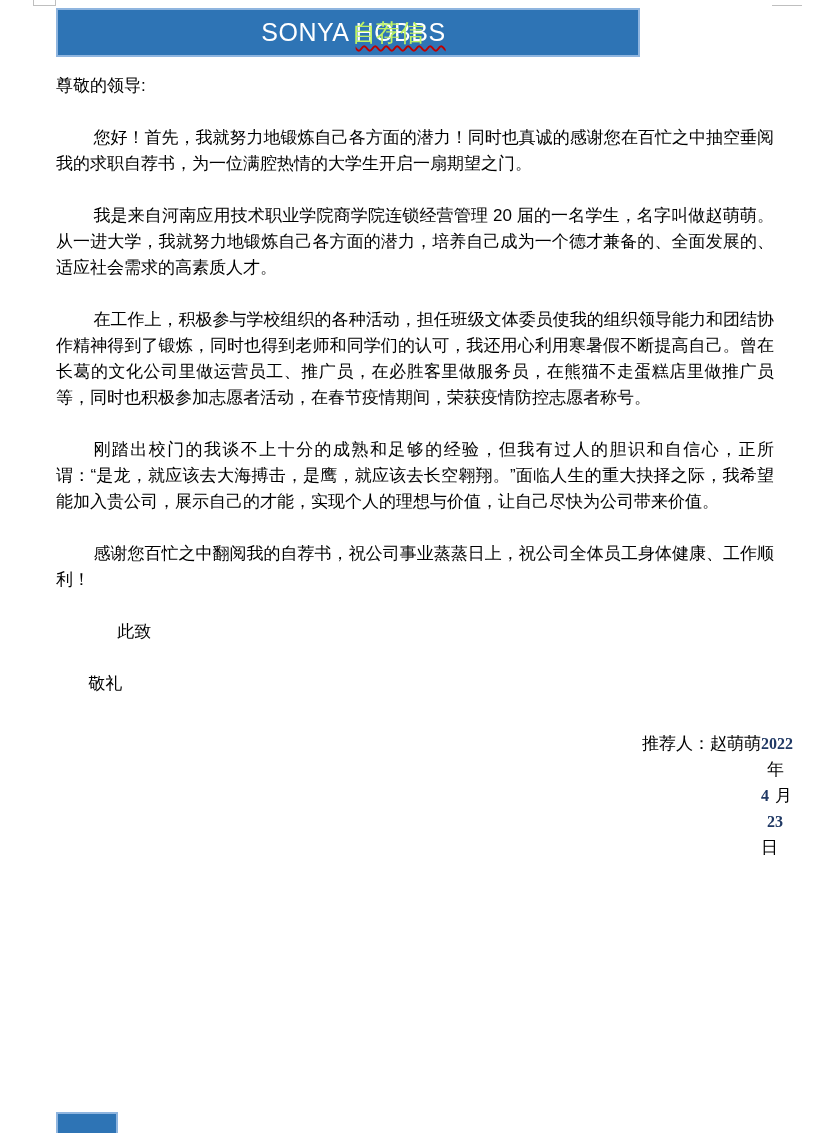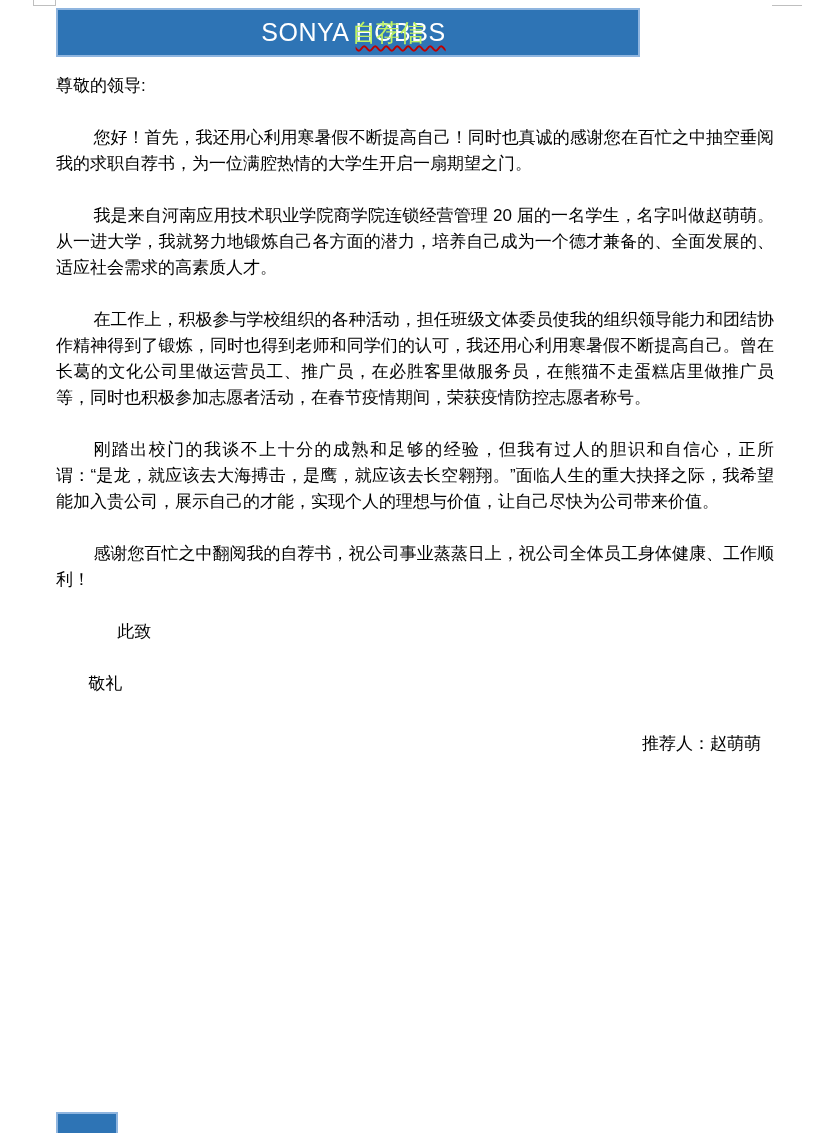--- a/index.html
+++ b/index.html
@@ -127,27 +127,28 @@
 <div class="edge-tab"></div>
 <div class="edge-tick"></div>
 
 <div class="banner">
   <div class="brand"><span>SONYA </span><span class="misspelled">HOBBS</span></div>
   <div class="doc-title">自荐信</div>
 </div>
 
 <div class="letter">
   <p class="salutation">尊敬的领导:</p>
-  <p class="para para-1">您好！首先，我还用心利用寒暑假不断提高自己！同时也真诚的感谢您在百忙之中抽空垂阅我的求职自荐书，为一位满腔热情的大学生开启一扇期望之门。</p>
+  <p class="para para-1">您好！首先，我就努力地锻炼自己各方面的潜力！同时也真诚的感谢您在百忙之中抽空垂阅我的求职自荐书，为一位满腔热情的大学生开启一扇期望之门。</p>
   <p class="para para-2">我是来自河南应用技术职业学院商学院连锁经营管理 20 届的一名学生，名字叫做赵萌萌。从一进大学，我就努力地锻炼自己各方面的潜力，培养自己成为一个德才兼备的、全面发展的、适应社会需求的高素质人才。</p>
   <p class="para para-5">在工作上，积极参与学校组织的各种活动，担任班级文体委员使我的组织领导能力和团结协作精神得到了锻炼，同时也得到老师和同学们的认可，我还用心利用寒暑假不断提高自己。曾在长葛的文化公司里做运营员工、推广员，在必胜客里做服务员，在熊猫不走蛋糕店里做推广员等，同时也积极参加志愿者活动，在春节疫情期间，荣获疫情防控志愿者称号。</p>
   <p class="para para-6">刚踏出校门的我谈不上十分的成熟和足够的经验，但我有过人的胆识和自信心，正所谓：“是龙，就应该去大海搏击，是鹰，就应该去长空翱翔。”面临人生的重大抉择之际，我希望能加入贵公司，展示自己的才能，实现个人的理想与价值，让自己尽快为公司带来价值。</p>
   <p class="para para-7">感谢您百忙之中翻阅我的自荐书，祝公司事业蒸蒸日上，祝公司全体员工身体健康、工作顺利！</p>
 
   <p class="closing-cizhi">此致</p>
   <p class="closing-jingli">敬礼</p>
 
   <div class="signature">
     <div class="sig-name">推荐人：赵萌萌</div>
+    <div class="sig-date"><span class="num">2022</span><span class="sep"></span><span>年</span><span class="sep"></span><span class="num">4</span><span class="sep"></span><span>月</span><span class="sep"></span><span class="num">23</span><span class="sep"></span><span>日</span></div>
   </div>
 </div>
 
 <div class="next-page-stub"></div>
 
 </body></html>

